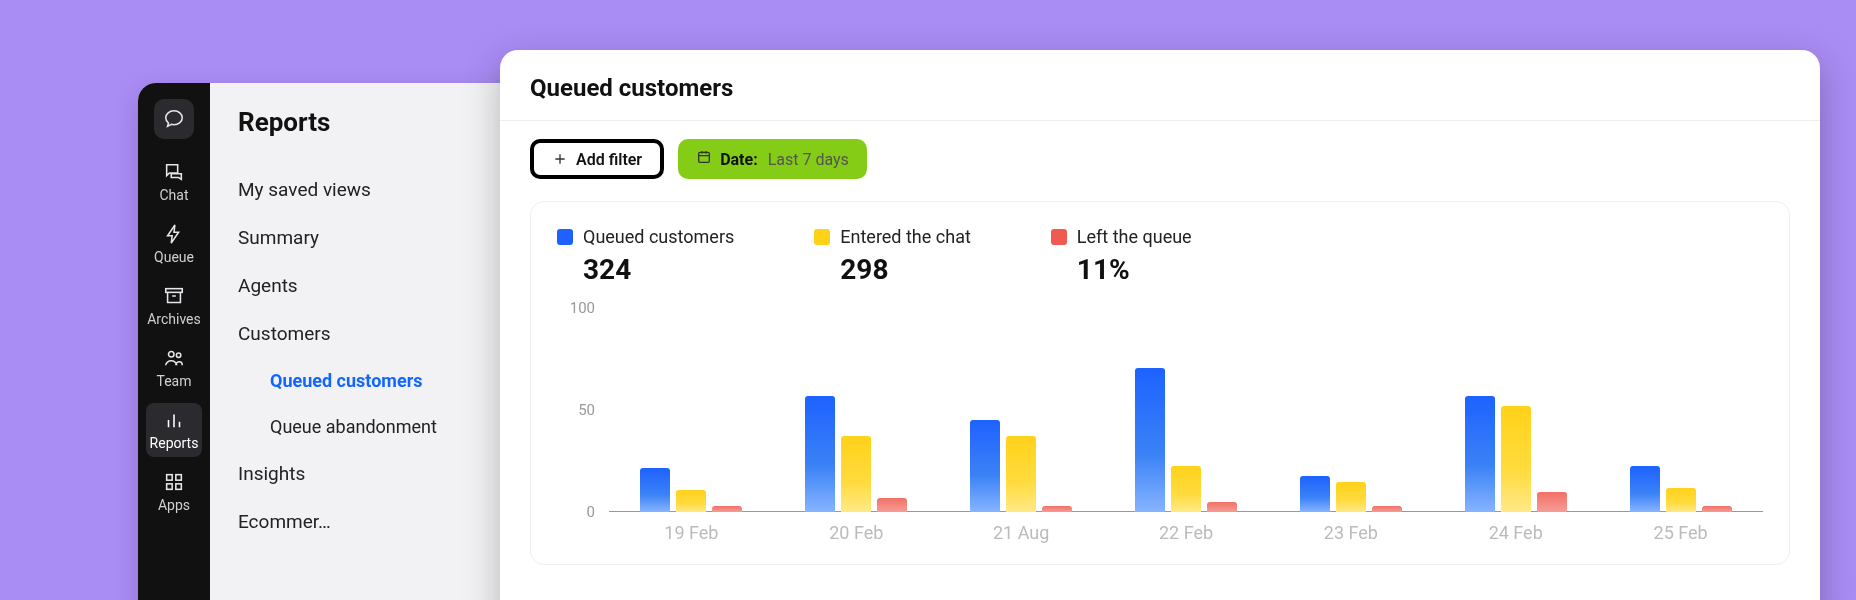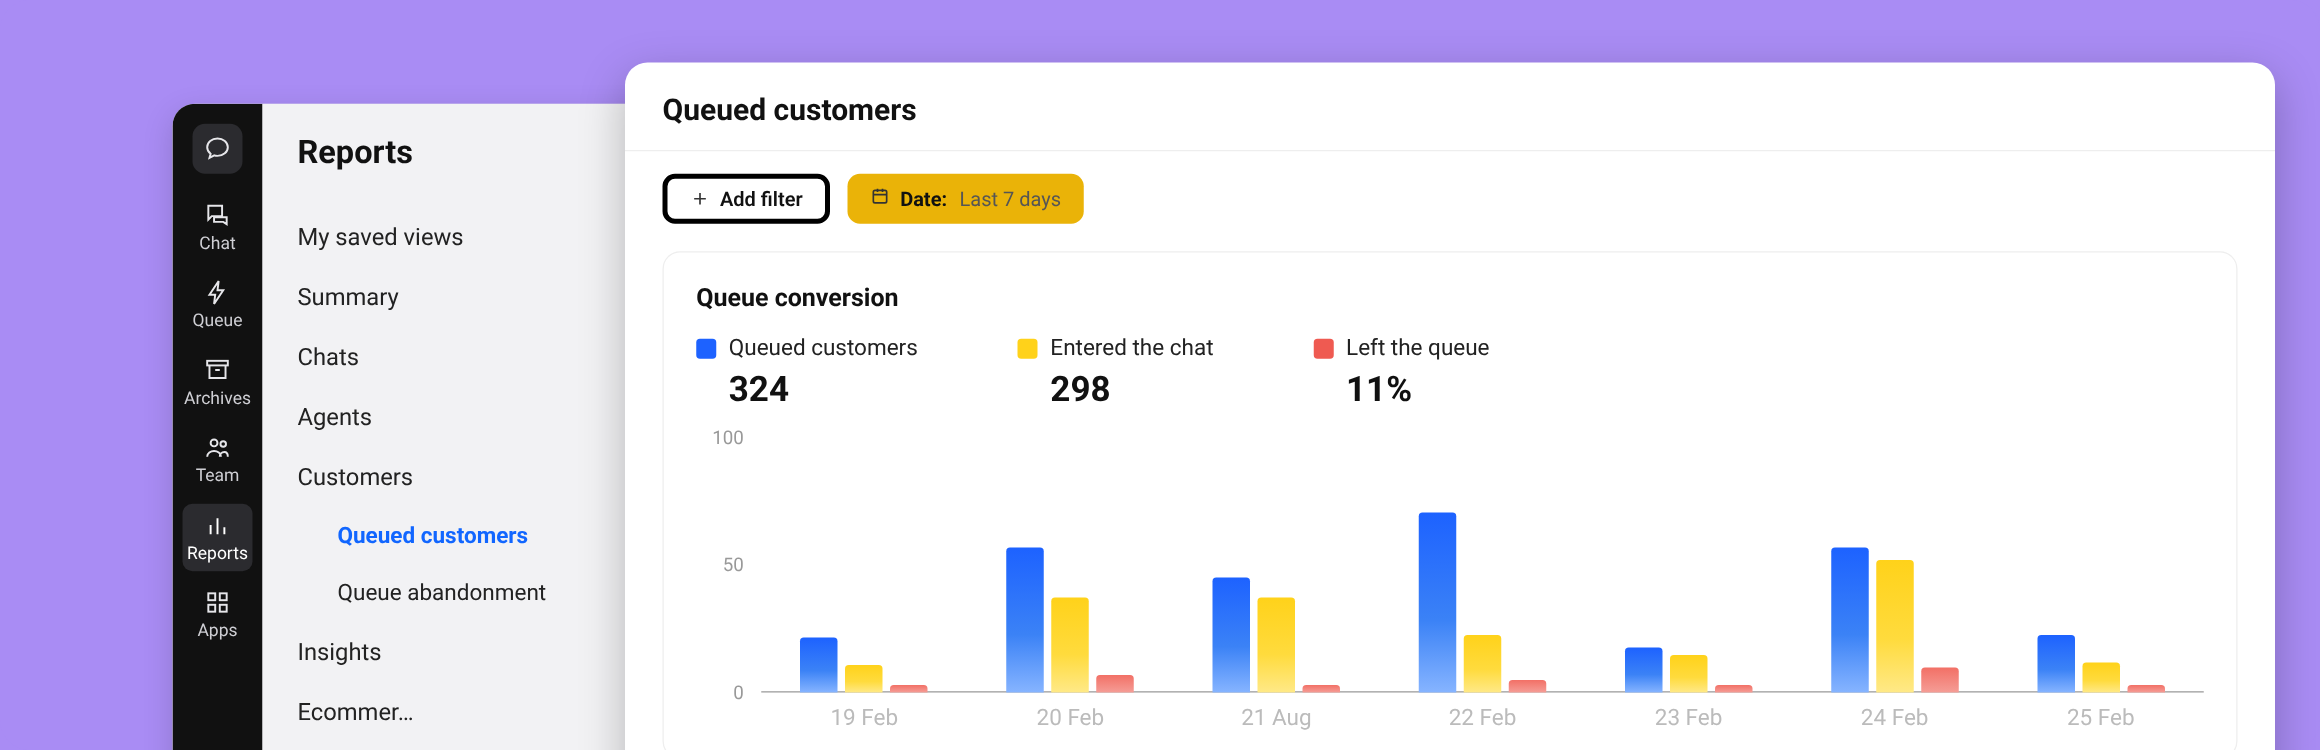--- a/index.html
+++ b/index.html
@@ -109,21 +109,21 @@
   .filter-bar {
     display:flex;gap:14px;padding:0 30px 22px;
   }
   .pill, .pill-grey {
     display:flex;align-items:center;gap:8px;
     height:40px;padding:0 18px;
     border-radius:10px;font-size:16px;
     cursor:pointer;
   }
   .pill { border:4px solid #000000;background:#fff;color:#111;font-weight:600;}
-  .pill-grey { background:#eab308;color:#555; }
+  .pill-grey { background:#84cc16;color:#555; }
   .pill-grey b{color:#111;font-weight:700;margin-right:2px;}
   .plus{width:16px;height:16px;}
   .plus svg,.cal svg{stroke:#333;stroke-width:2;fill:none;width:16px;height:16px;}
 
   .chart-card {
     margin: 0 30px;
     border:1px solid #eee;
     border-radius:14px;
     padding: 24px 0 16px;
   }
@@ -227,26 +227,20 @@
       <span>My saved views</span>
     </div>
     <div id="panel-sections">
           <div class="panel-row">
             <span>Summary</span>
             <span class="chev"><svg viewBox="0 0 24 24">
                 <path d="M9 6l6 6-6 6"></path>
               </svg></span>
           </div>
           <div class="panel-row">
-            <span>Chats</span>
-            <span class="chev"><svg viewBox="0 0 24 24">
-                <path d="M9 6l6 6-6 6"></path>
-              </svg></span>
-          </div>
-          <div class="panel-row">
             <span>Agents</span>
             <span class="chev"><svg viewBox="0 0 24 24">
                 <path d="M9 6l6 6-6 6"></path>
               </svg></span>
           </div>
           <div class="panel-row">
             <span>Customers</span>
             <span class="chev"><svg viewBox="0 0 24 24">
                 <path d="M6 9l6 6 6-6"></path>
               </svg></span>
@@ -288,21 +282,20 @@
               <rect x="4" y="5" width="16" height="15" rx="2"></rect>
               <path d="M4 10h16M9 3v4M15 3v4"></path>
             </svg>
       </span>
       <b>Date:</b>
       <span>Last 7 days</span>
     </div>
   </div>
 
   <div class="chart-card">
-    <div class="chart-title">Queue conversion</div>
     <div class="legend-row" id="legend-row">
           <div class="legend-item">
             <div class="legend-top">
               <span class="swatch" style="background:#1d62ff"></span>
               <span>Queued customers</span>
             </div>
             <div class="legend-value">324</div>
           </div>
           <div class="legend-item">
             <div class="legend-top">

